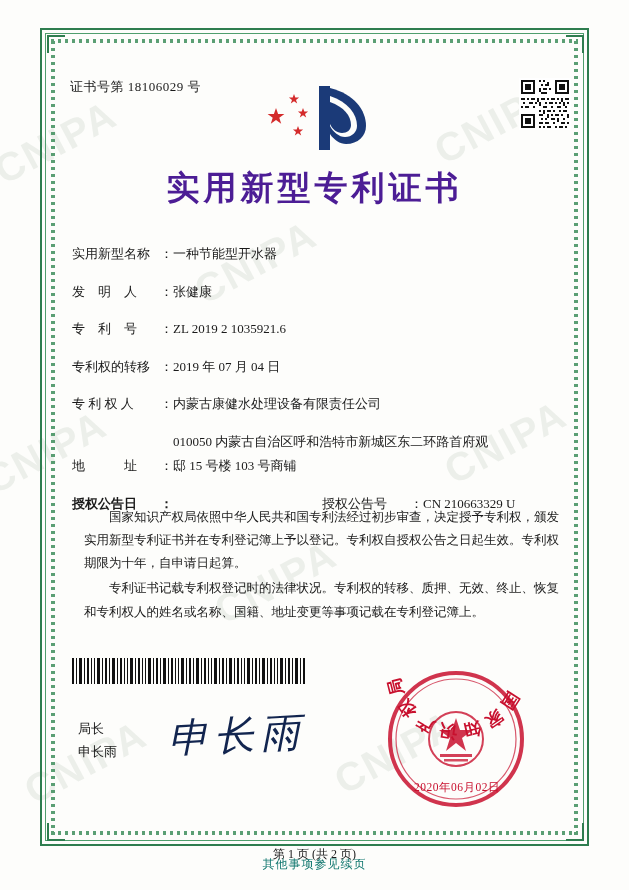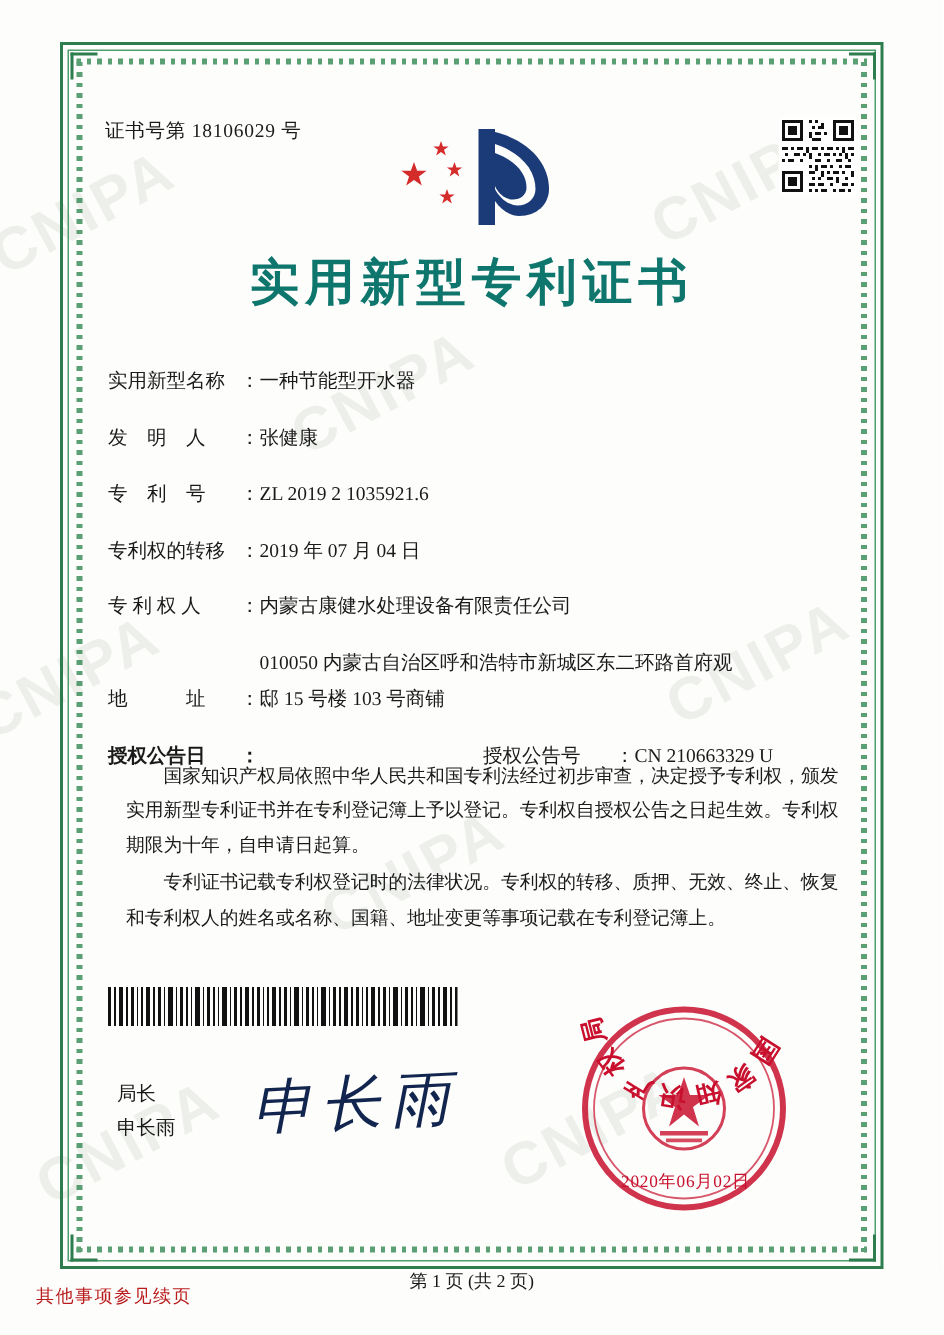--- a/index.html
+++ b/index.html
@@ -106,21 +106,21 @@
   .qr svg { display:block; }
 
   .title {
     position: absolute;
     left: 0; right: 0; top: 166px;
     text-align: center;
     font-family: "Liberation Serif", serif;
     font-size: 33px;
     font-weight: bold;
     letter-spacing: 4px;
-    color: #0f766e;
+    color: #4c1d95;
   }
 
   
   .fields {
     position: absolute;
     left: 72px; top: 244px;
     width: 490px;
     font-size: 13px;
     line-height: 1.5;
   }
@@ -214,25 +214,24 @@
   .page-num {
     position: absolute;
     left: 0; right: 0; top: 822px;
     text-align: center;
     font-size: 12px;
     margin-top: 24px;
   }
   .footer-note {
     position: absolute;
     left: 0; right: 0; top: 856px;
-    text-align: left;
+    text-align: center;
     font-size: 12px;
-    color: #b91c1c;
+    color: #0f766e;
     letter-spacing: 1px;
-    padding-left: 24px;
   }
 </style>
 </head>
 <body>
 
 <div class="page">
 
   <div class="watermark wm1">CNIPA</div>
   <div class="watermark wm2">CNIPA</div>
   <div class="watermark wm3">CNIPA</div>

